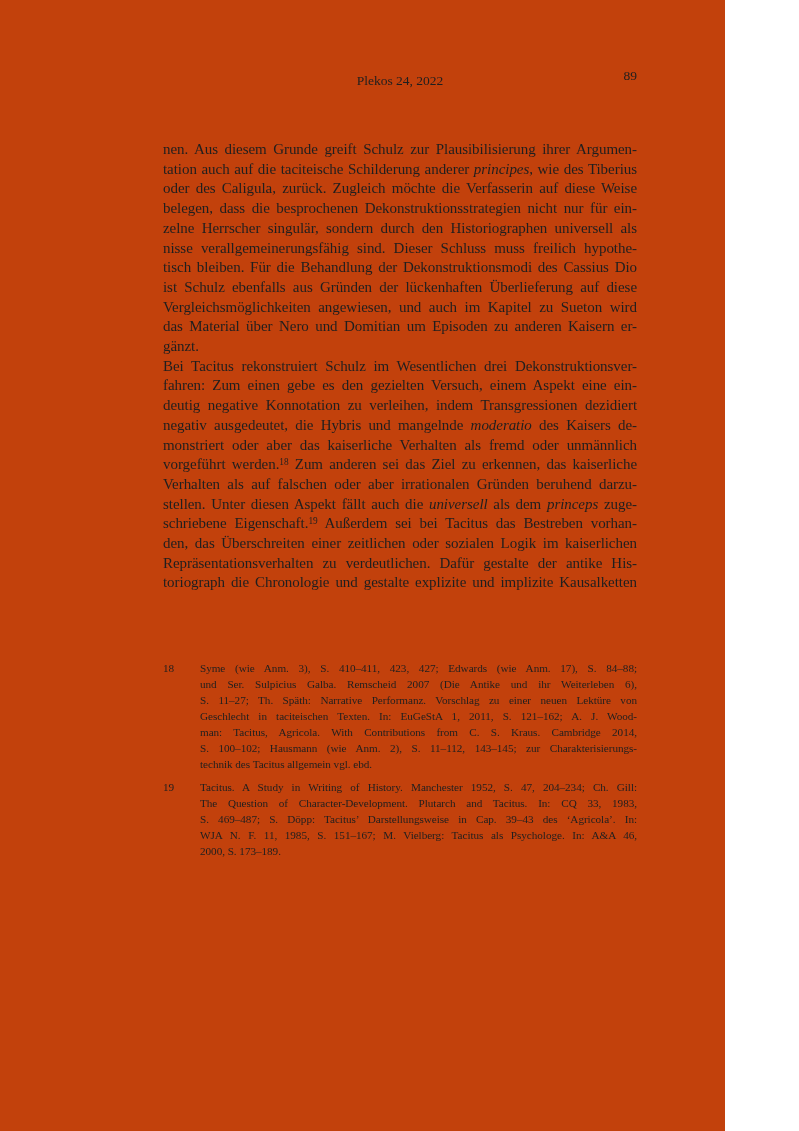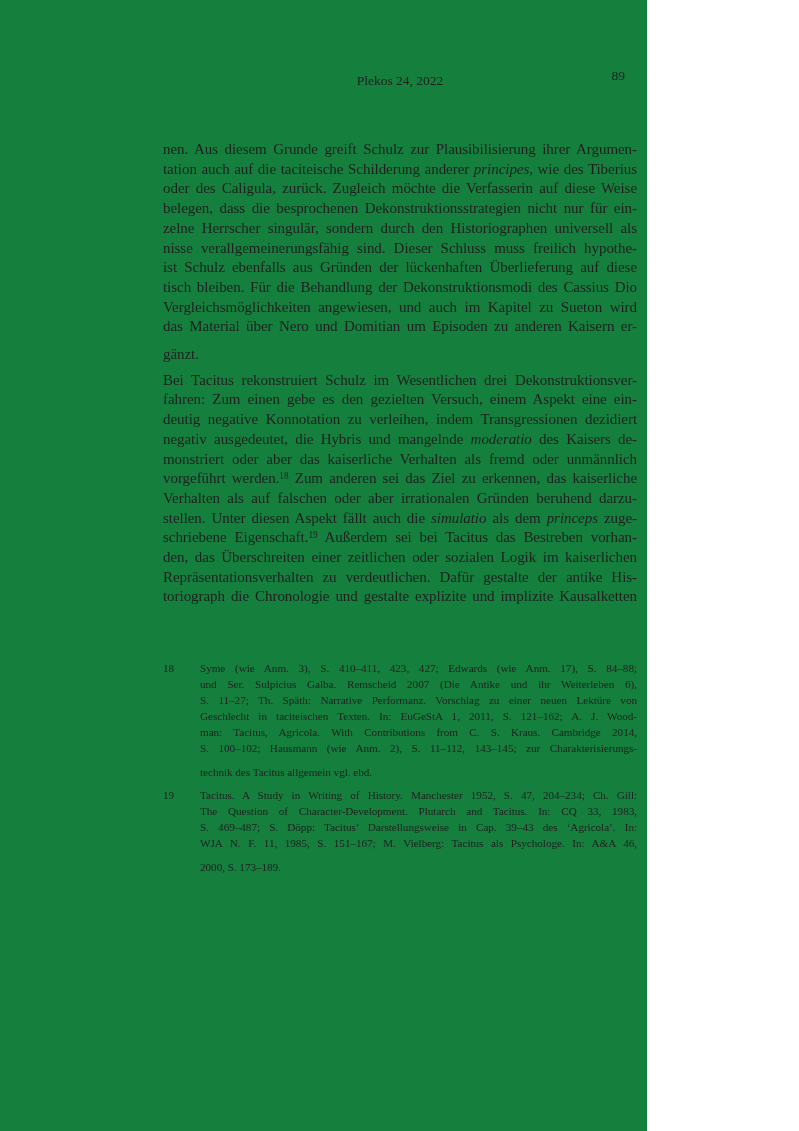--- a/index.html
+++ b/index.html
@@ -1,60 +1,59 @@
 <!DOCTYPE html>
 <html><head>
 <meta charset="utf-8">
 <style>
   html, body { margin: 0; padding: 0; background: #ffffff; }
   .page {
     position: relative;
-    width: 647px;
+    width: 725px;
     height: 1131px;
-    background: #15803d;
+    background: #c2410c;
     font-family: "Liberation Serif", "DejaVu Serif", serif;
     color: #1f1f1f;
     overflow: hidden;
   }
   .page-header {
     position: absolute;
     top: 73px;
     left: 163px;
     width: 474px;
   }
   .journal-line {
     text-align: center;
     font-size: 13.5px;
     line-height: 16px;
   }
   .page-num {
     position: absolute;
-    right: 12px;
+    right: 0;
     top: -5px;
     font-size: 13.5px;
     line-height: 16px;
   }
   .textblock {
     position: absolute;
     top: 140px;
     left: 163px;
     width: 474px;
     font-size: 15px;
     line-height: 19.7px;
     letter-spacing: -0.05px;
   }
-  .para + .para { margin-top: 6px; }
+  .para + .para { }
   .line {
     text-align: justify;
     text-align-last: justify;
     -moz-text-align-last: justify;
   }
   .line.no-just {
     text-align-last: left;
-    margin-top: 8px;
     -moz-text-align-last: left;
   }
   em { font-style: italic; font-family: Liberation Serif, serif; }
   sup.fnref {
     font-size: 0.62em;
     vertical-align: baseline;
     position: relative;
     top: -0.5em;
     line-height: 0;
   }
@@ -83,35 +82,35 @@
   </div>
 
   <div class="textblock">
     <div class="para">
         <div class="line"><span>nen. Aus diesem Grunde greift Schulz zur Plausibilisierung ihrer Argumen-</span></div>
         <div class="line"><span>tation auch auf die taciteische Schilderung anderer </span><em>principes</em><span>, wie des Tiberius</span></div>
         <div class="line"><span>oder des Caligula, zurück. Zugleich möchte die Verfasserin auf diese Weise</span></div>
         <div class="line"><span>belegen, dass die besprochenen Dekonstruktionsstrategien nicht nur für ein-</span></div>
         <div class="line"><span>zelne Herrscher singulär, sondern durch den Historiographen universell als</span></div>
         <div class="line"><span>nisse verallgemeinerungsfähig sind. Dieser Schluss muss freilich hypothe-</span></div>
+        <div class="line"><span>tisch bleiben. Für die Behandlung der Dekonstruktionsmodi des Cassius Dio</span></div>
         <div class="line"><span>ist Schulz ebenfalls aus Gründen der lückenhaften Überlieferung auf diese</span></div>
-        <div class="line"><span>tisch bleiben. Für die Behandlung der Dekonstruktionsmodi des Cassius Dio</span></div>
         <div class="line"><span>Vergleichsmöglichkeiten angewiesen, und auch im Kapitel zu Sueton wird</span></div>
         <div class="line"><span>das Material über Nero und Domitian um Episoden zu anderen Kaisern er-</span></div>
         <div class="line no-just"><span>gänzt.</span></div>
       </div>
     <div class="para">
         <div class="line"><span>Bei Tacitus rekonstruiert Schulz im Wesentlichen drei Dekonstruktionsver-</span></div>
         <div class="line"><span>fahren: Zum einen gebe es den gezielten Versuch, einem Aspekt eine ein-</span></div>
         <div class="line"><span>deutig negative Konnotation zu verleihen, indem Transgressionen dezidiert</span></div>
         <div class="line"><span>negativ ausgedeutet, die Hybris und mangelnde </span><em>moderatio</em><span> des Kaisers de-</span></div>
         <div class="line"><span>monstriert oder aber das kaiserliche Verhalten als fremd oder unmännlich</span></div>
         <div class="line"><span>vorgeführt werden.</span><sup class="fnref">18</sup><span> Zum anderen sei das Ziel zu erkennen, das kaiserliche</span></div>
         <div class="line"><span>Verhalten als auf falschen oder aber irrationalen Gründen beruhend darzu-</span></div>
-        <div class="line"><span>stellen. Unter diesen Aspekt fällt auch die </span><em>simulatio</em><span> als dem </span><em>princeps</em><span> zuge-</span></div>
+        <div class="line"><span>stellen. Unter diesen Aspekt fällt auch die </span><em>universell</em><span> als dem </span><em>princeps</em><span> zuge-</span></div>
         <div class="line"><span>schriebene Eigenschaft.</span><sup class="fnref">19</sup><span> Außerdem sei bei Tacitus das Bestreben vorhan-</span></div>
         <div class="line"><span>den, das Überschreiten einer zeitlichen oder sozialen Logik im kaiserlichen</span></div>
         <div class="line"><span>Repräsentationsverhalten zu verdeutlichen. Dafür gestalte der antike His-</span></div>
         <div class="line"><span>toriograph die Chronologie und gestalte explizite und implizite Kausalketten</span></div>
       </div>
   </div>
 
   <div class="footnotes">
     <div class="footnote">
       <div class="fn-num">18</div>

